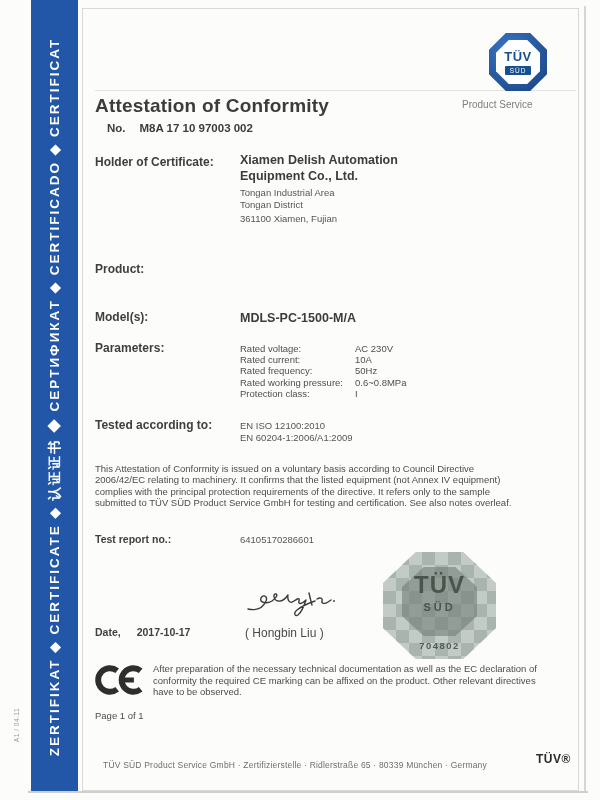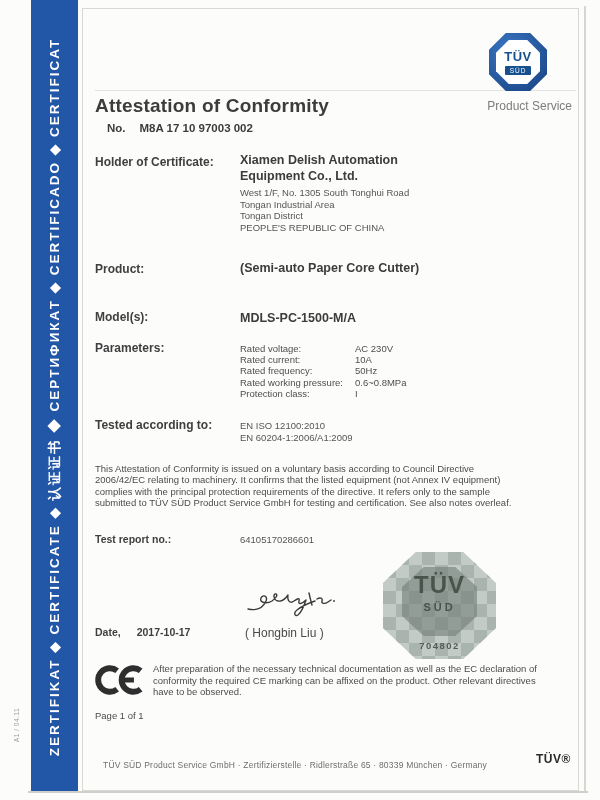--- a/index.html
+++ b/index.html
@@ -29,21 +29,21 @@
   .paper-edge-right{position:absolute;left:584px;top:6px;width:2px;height:786px;background:#d6d6d2;}
   .bottom-edge{position:absolute;left:28px;top:791px;width:560px;height:2px;background:#cfcfcb;}
   .header-rule{position:absolute;left:95px;top:90px;width:481px;height:1px;background:#e2e2de;}
 
   
   .logo{position:absolute;left:489px;top:33px;width:58px;height:58px;}
   .logo-outer{position:absolute;inset:0;background:radial-gradient(circle at 35% 30%, #3a77c4, #16407f);}
   .logo-inner{position:absolute;inset:7px;background:#ffffff;}
   .logo-tuv{position:absolute;left:0;right:0;top:16px;text-align:center;font-weight:bold;font-size:13px;color:#17508f;letter-spacing:.5px;}
   .logo-sud{position:absolute;left:16px;right:16px;top:33px;height:9px;line-height:9px;background:#17508f;color:#fff;font-size:6.5px;text-align:center;border-radius:1px;letter-spacing:1px;}
-  .logo-caption{position:absolute;left:462px;top:99px;width:110px;text-align:right;font-size:12px;color:#7d7d7d;}
+  .logo-caption{position:absolute;left:462px;top:99px;width:110px;text-align:left;font-size:10px;color:#7d7d7d;}
 
   
   .title{position:absolute;left:95px;top:95px;font-size:19px;font-weight:bold;color:#3c3c3c;letter-spacing:.2px;}
   .cert-no{position:absolute;left:95px;top:122px;font-size:11.5px;font-weight:bold;color:#3c3c3c;margin-left:12px;}
   .cert-no .no-val{margin-left:14px;}
   .lbl{position:absolute;left:95px;font-weight:bold;font-size:12px;color:#3f3f3f;}
   .val-col{position:absolute;left:240px;}
   .bold-val{font-weight:bold;font-size:12.5px;color:#3c3c3c;line-height:16px;}
   .small{font-size:9.5px;color:#555;line-height:11.5px;}
   .addr-gap{margin-top:3px;}
@@ -104,29 +104,27 @@
 <div class="cert-no">
   <span>No.</span><span class="no-val">M8A 17 10 97003 002</span>
 </div>
 
 <div class="lbl" style="top:155px;">Holder of Certificate:</div>
 <div class="val-col" style="top:152px;">
   <div class="bold-val">Xiamen Delish Automation</div>
   <div class="bold-val">Equipment Co., Ltd.</div>
 </div>
 <div class="val-col" style="top:187px;">
-  <div class="small">West 1/F, No. 1305 South Tonghui Road</div>
   <div class="small">Tongan Industrial Area</div>
   <div class="small">Tongan District</div>
-  <div class="small">PEOPLE'S REPUBLIC OF CHINA</div>
+  <div class="small addr-gap">361100 Xiamen, Fujian</div>
 </div>
 
 <div class="lbl" style="top:262px;">Product:</div>
 <div class="val-col" style="top:260px;">
-  <div class="bold-val">(Semi-auto Paper Core Cutter)</div>
 </div>
 
 <div class="lbl" style="top:310px;">Model(s):</div>
 <div class="val-col bold-val" style="top:310px;text-align:right;">MDLS-PC-1500-M/A</div>
 
 <div class="lbl" style="top:341px;">Parameters:</div>
 <div class="param-table">
   <div><span class="param-name">Rated voltage:</span><span>AC 230V</span></div>
   <div><span class="param-name">Rated current:</span><span>10A</span></div>
   <div><span class="param-name">Rated frequency:</span><span>50Hz</span></div>

